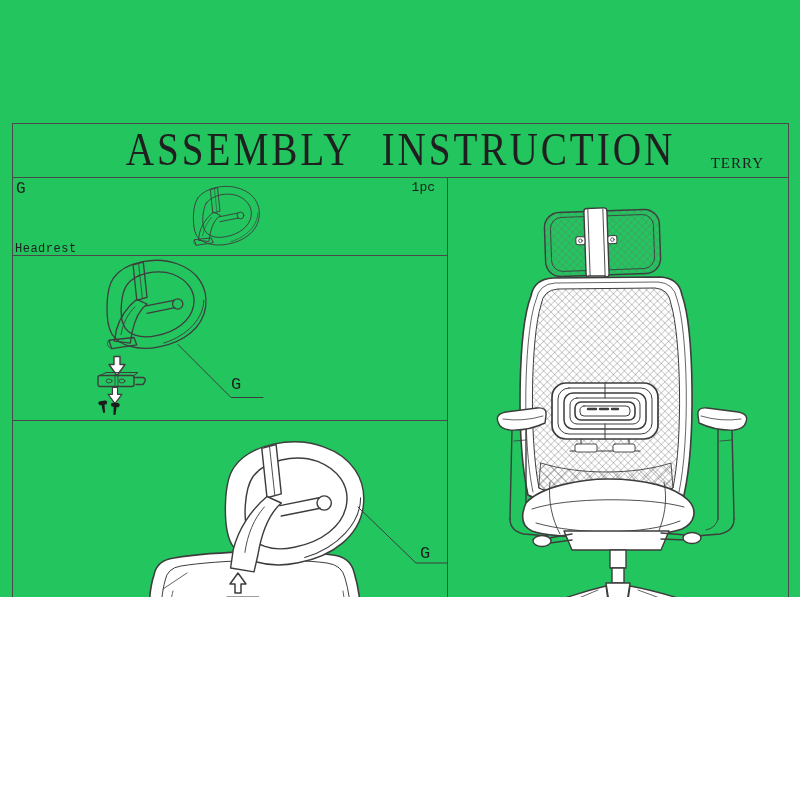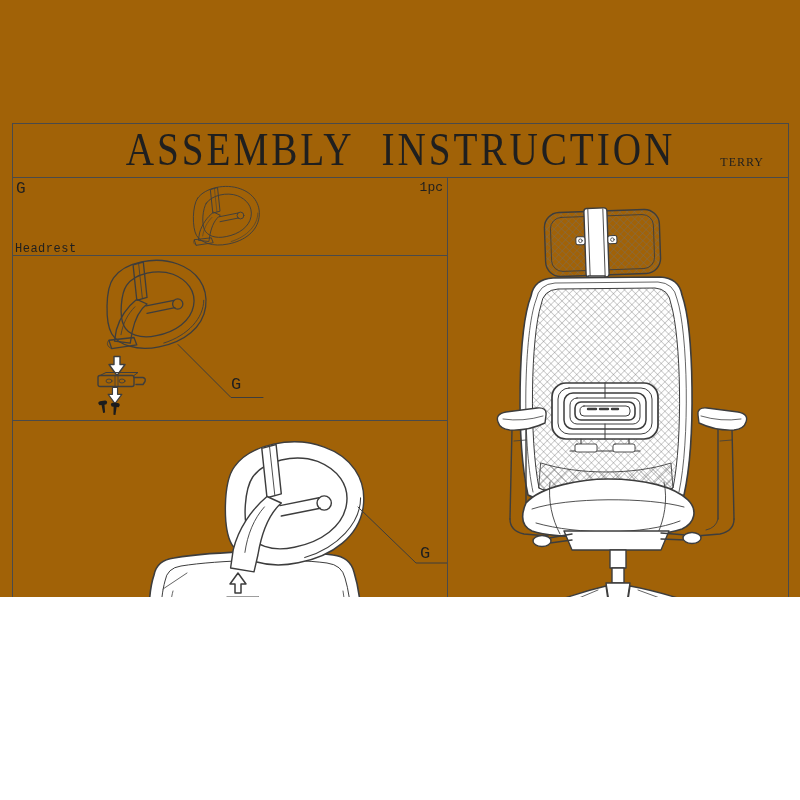--- a/index.html
+++ b/index.html
@@ -1,33 +1,33 @@
 <!DOCTYPE html>
 <html><head>
 <meta charset="utf-8">
 <style>
   html,body{margin:0;padding:0;background:#fff;}
-  .page{position:relative;width:800px;height:597px;background:#a16207;overflow:hidden;
+  .page{position:relative;width:800px;height:597px;background:#22c55e;overflow:hidden;
         font-family:"Liberation Serif",serif;color:#1f1f1f;}
   .doc{position:absolute;left:12px;top:123px;width:775px;height:548px;border:1px solid #4a4a4a;}
   .line{position:absolute;background:#4a4a4a;}
   .titlebar{position:absolute;left:0;top:0;right:0;height:53px;}
   .title{position:absolute;left:0;right:0;top:2px;margin:0;text-align:center;
          font-weight:normal;font-size:40px;letter-spacing:3px;word-spacing:16px;
          transform:scale(0.98,1.18);transform-origin:50% 60%;white-space:nowrap;}
-  .model{position:absolute;right:24px;top:31px;font-size:12px;letter-spacing:1px;}
+  .model{position:absolute;right:24px;top:31px;font-size:15px;letter-spacing:1px;}
   .panel{position:absolute;left:0;width:434px;}
   .p1{top:54px;height:78px;}
   .p2{top:132px;height:165px;}
   .p3{top:297px;height:249px;}
   .rightcol{position:absolute;left:435px;top:54px;right:0;bottom:0;}
   .art{position:absolute;left:0;top:0;width:100%;height:100%;}
   .lbl{position:absolute;font-family:"Liberation Mono","DejaVu Sans Mono",monospace;color:#1f1f1f;}
   .part-code{left:3px;top:2px;font-size:16px;}
-  .qty{right:4px;top:2px;font-size:13px;}
+  .qty{right:12px;top:2px;font-size:13px;}
   .part-name{left:2px;bottom:0px;font-size:12px;letter-spacing:0.5px;}
   .callout{font-size:17px;}
   .c1{left:218px;top:119px;}
   .c2{left:407px;top:123px;}
 </style>
 </head>
 <body>
 
 <div class="page">
   <div class="doc">

